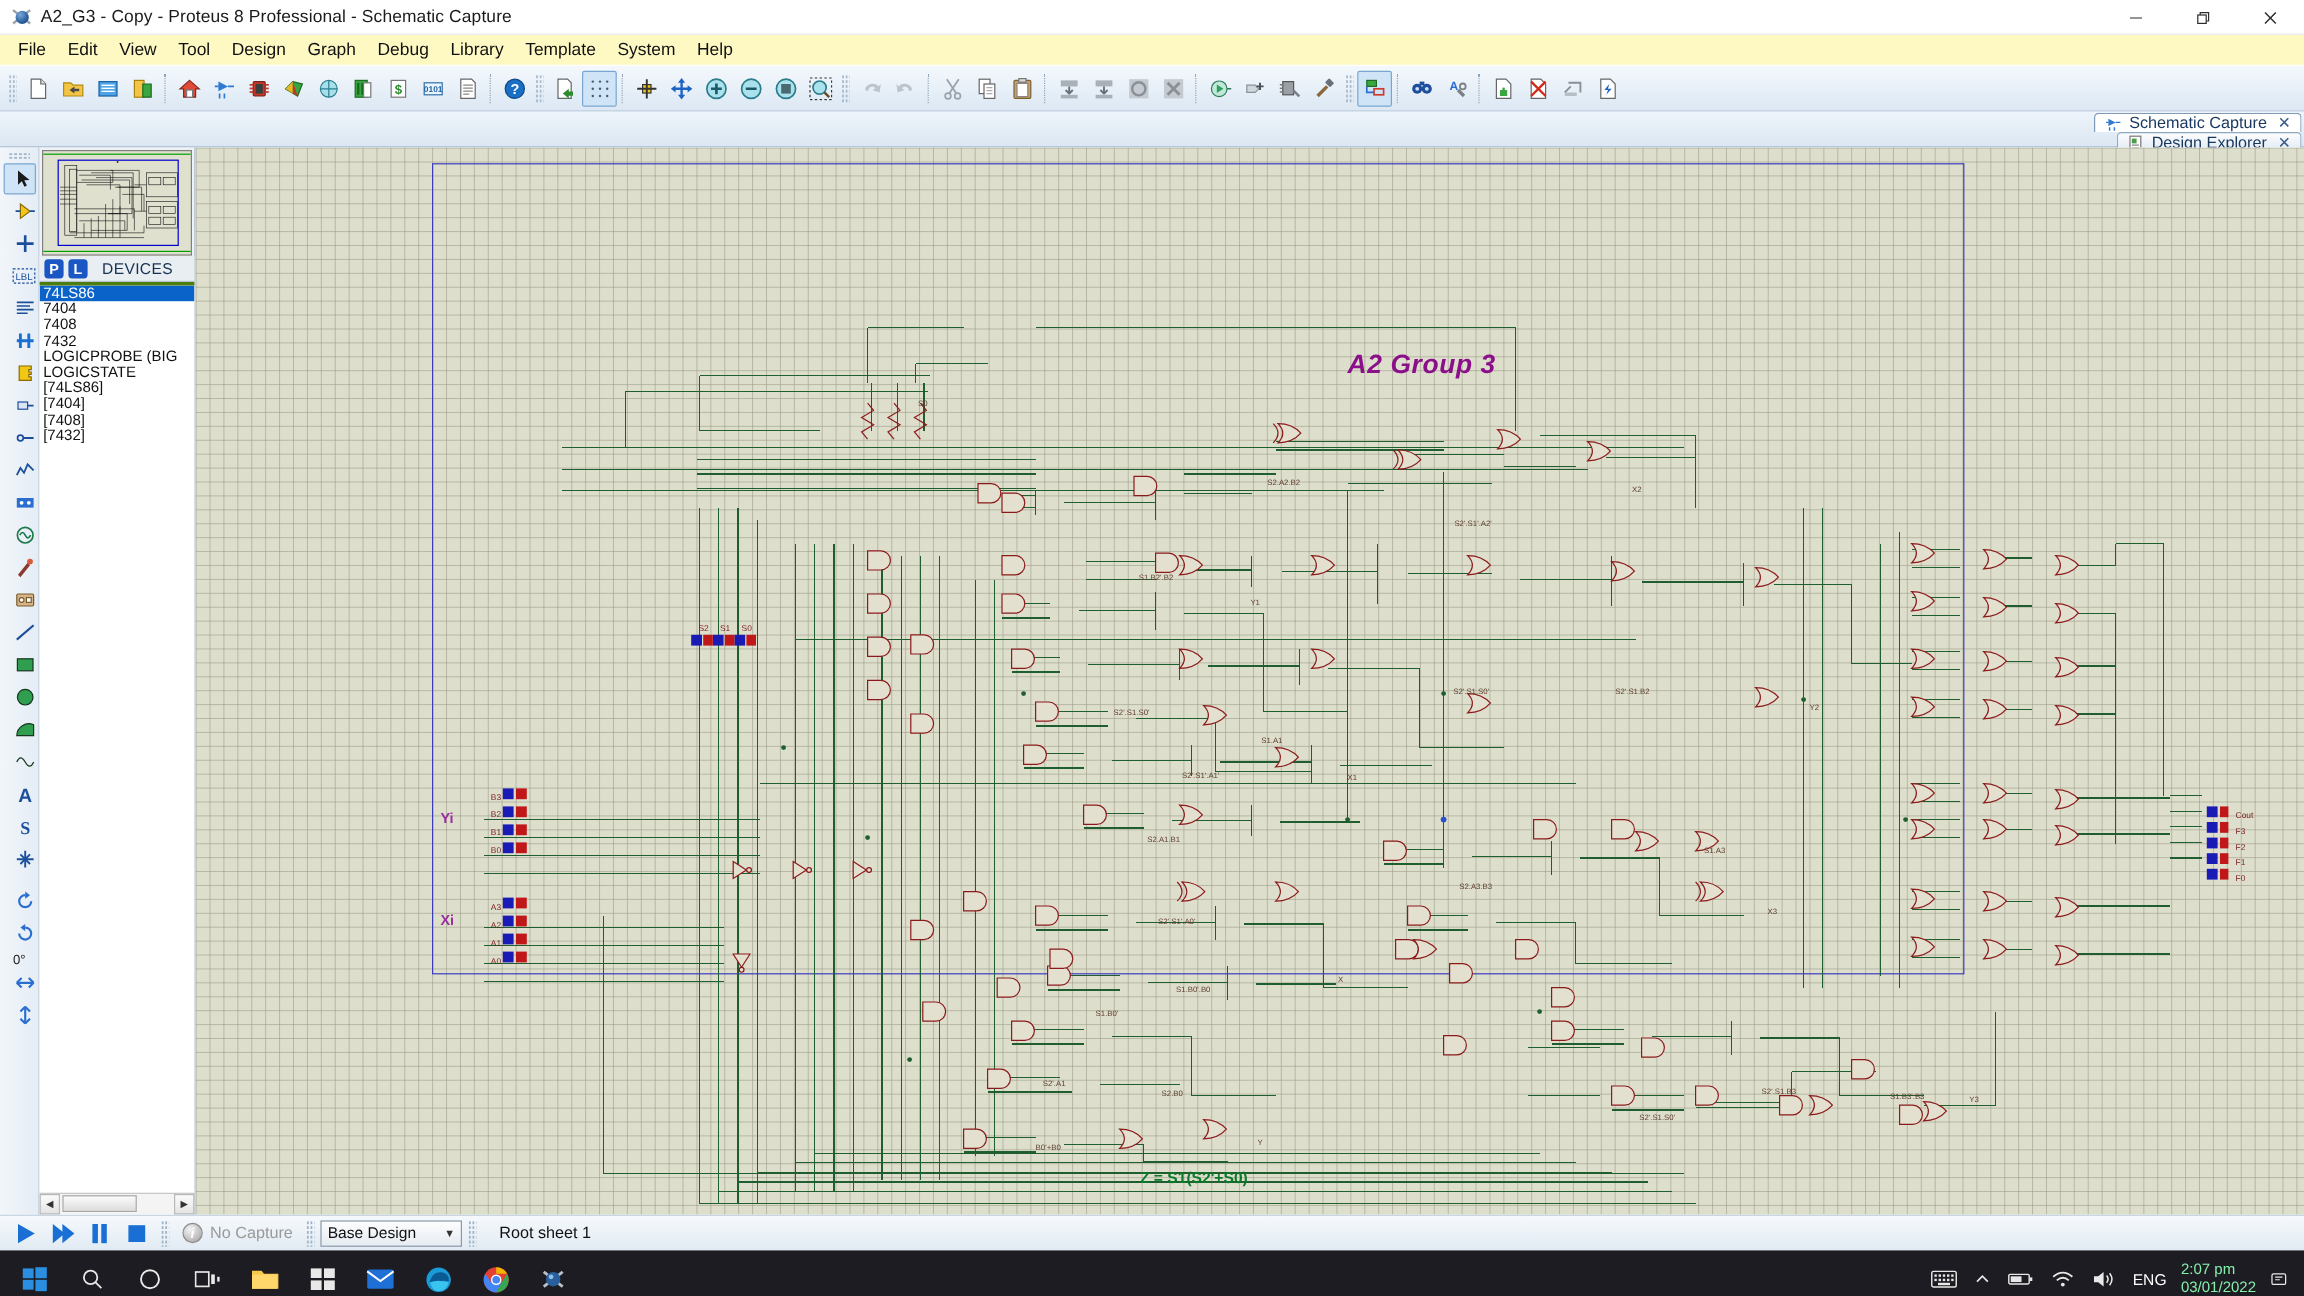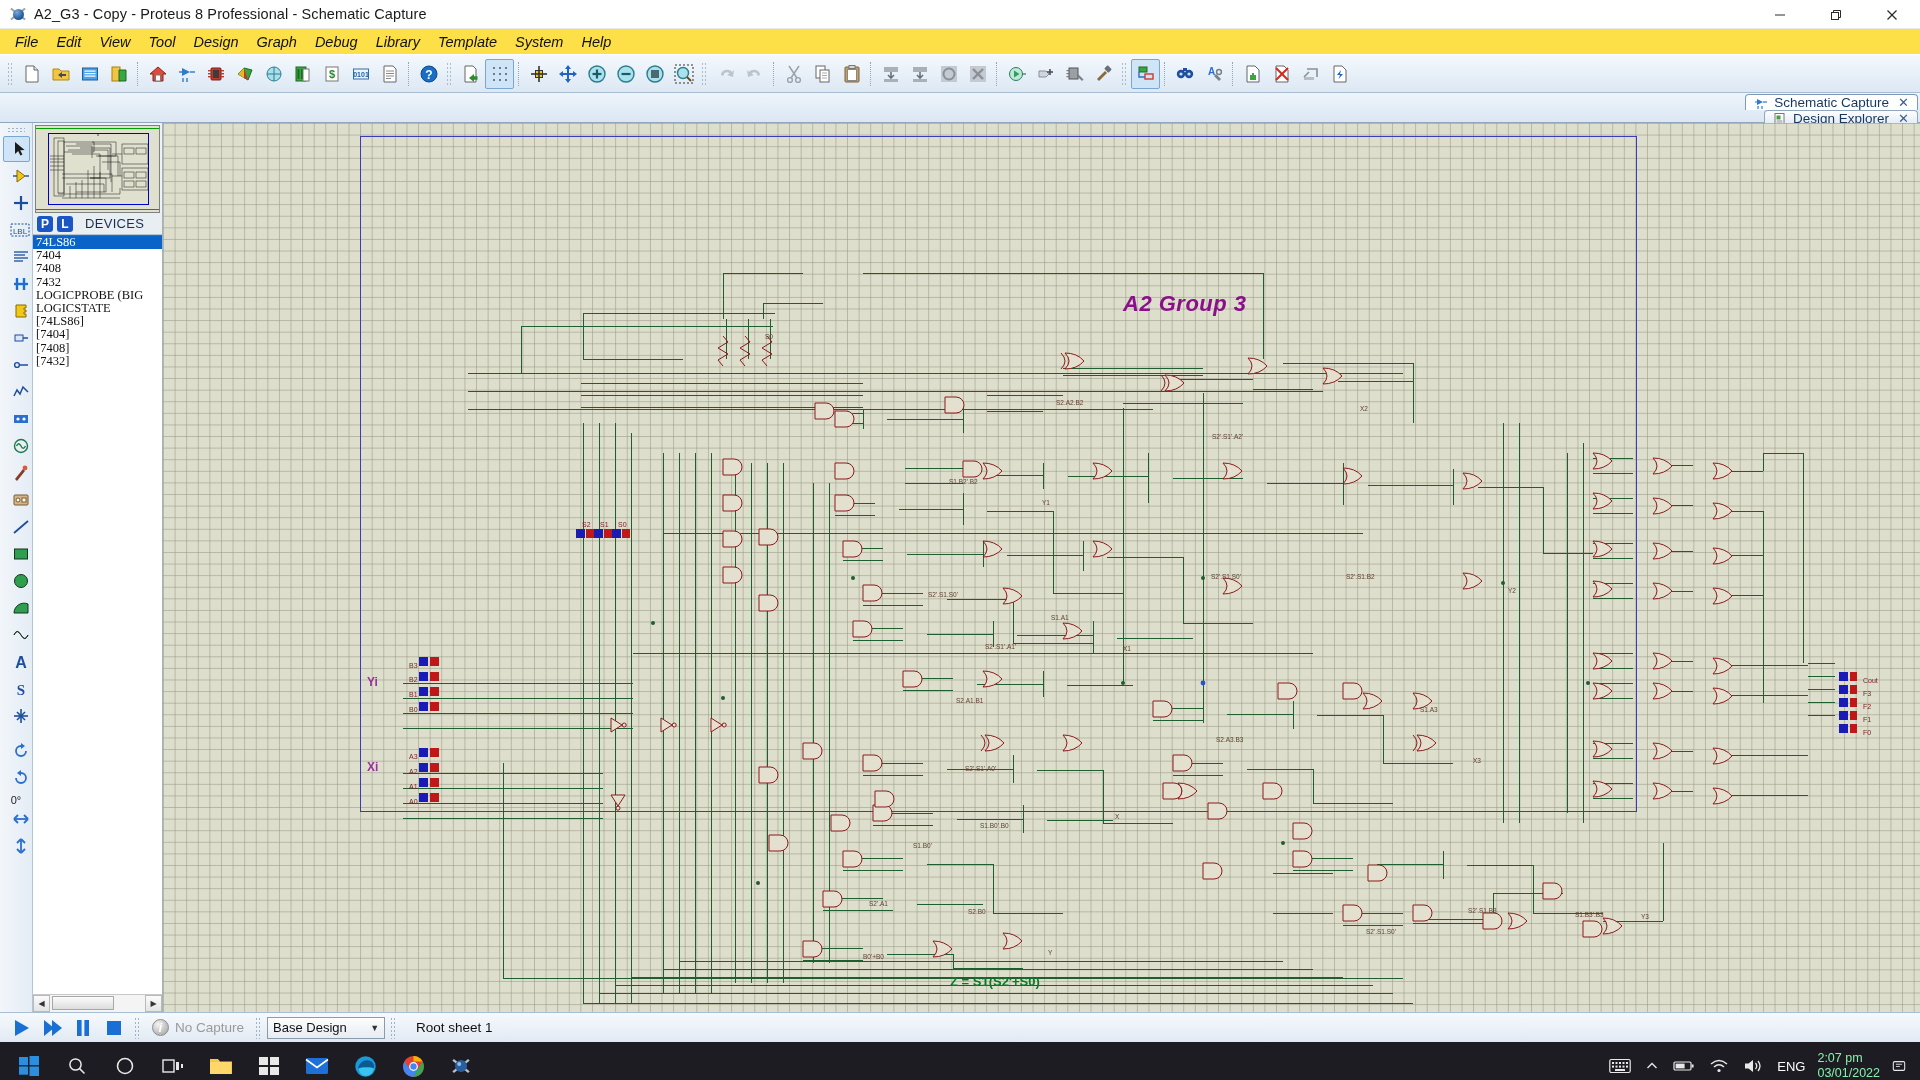--- a/index.html
+++ b/index.html
@@ -42,25 +42,24 @@
   }
   #window-controls .wc {
     width: 56px; height: 29px; display: flex; align-items: center; justify-content: center;
     font-size: 15px; color: #2b2b2b;
   }
   #window-controls .wc svg { display: block; }
 
   
   #menubar {
     height: 26px; width: 100%;
-    background: #fde047;
+    background: #fef9c3;
     display: flex; align-items: center;
     padding-left: 6px;
     border-bottom: 1px solid #ffffff;
-    font-style: italic;
   }
   #menubar .mi {
     font-size: 14.5px; color: #111; padding: 3px 9px; white-space: nowrap;
     border-radius: 2px;
   }
 
   
   #toolbar {
     height: 38px; width: 100%;
     background: linear-gradient(#f4f8fc, #dce8f4);
@@ -173,22 +172,21 @@
     width: 16px; height: 16px; border-radius: 3px;
     background: #1a56c4; color: #fff;
     font-size: 12px; font-weight: bold;
     display: flex; align-items: center; justify-content: center;
   }
   #devheader .devtitle {
     font-size: 13px; color: #16304f; margin-left: 8px; letter-spacing: .3px;
   }
   #devlist {
     flex: 1 1 auto; background: #ffffff; overflow: hidden;
-    border-top: 1px solid #4d7c0f;
-    font-family: Liberation Serif, serif;
+    border-top: 3px solid #4d7c0f;
   }
   #devlist .dev {
     font-size: 12.5px; color: #111; padding: 0 3px; height: 13.2px;
     line-height: 13.2px; white-space: nowrap; overflow: hidden;
   }
   #devlist .dev.sel { background: #0a63c9; color: #ffffff; }
   #devscroll {
     height: 18px; background: #f0f0f0; border-top: 1px solid #c8c8c8;
     display: flex; align-items: center;
   }

